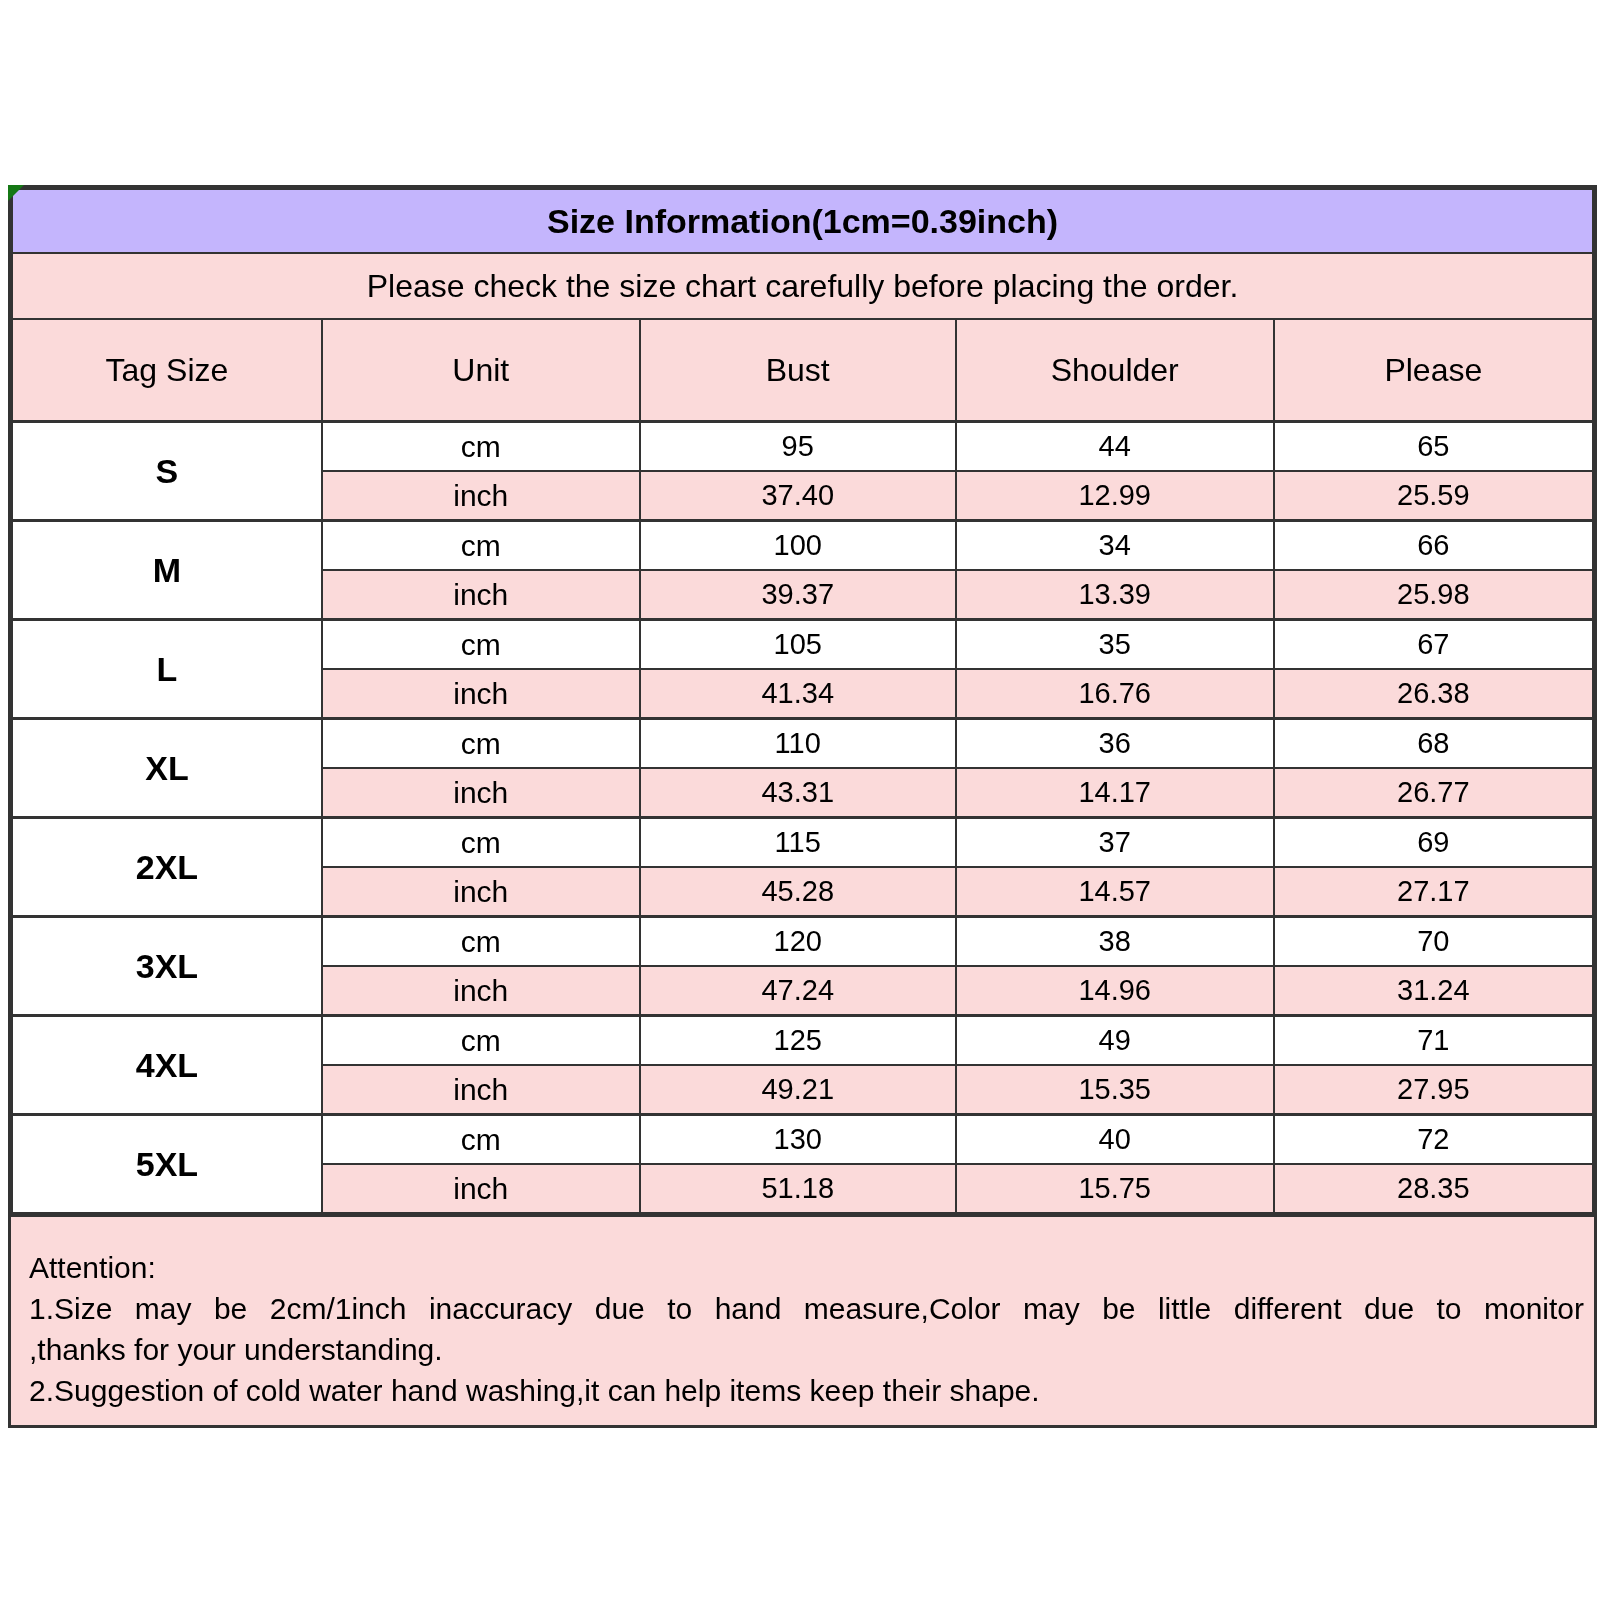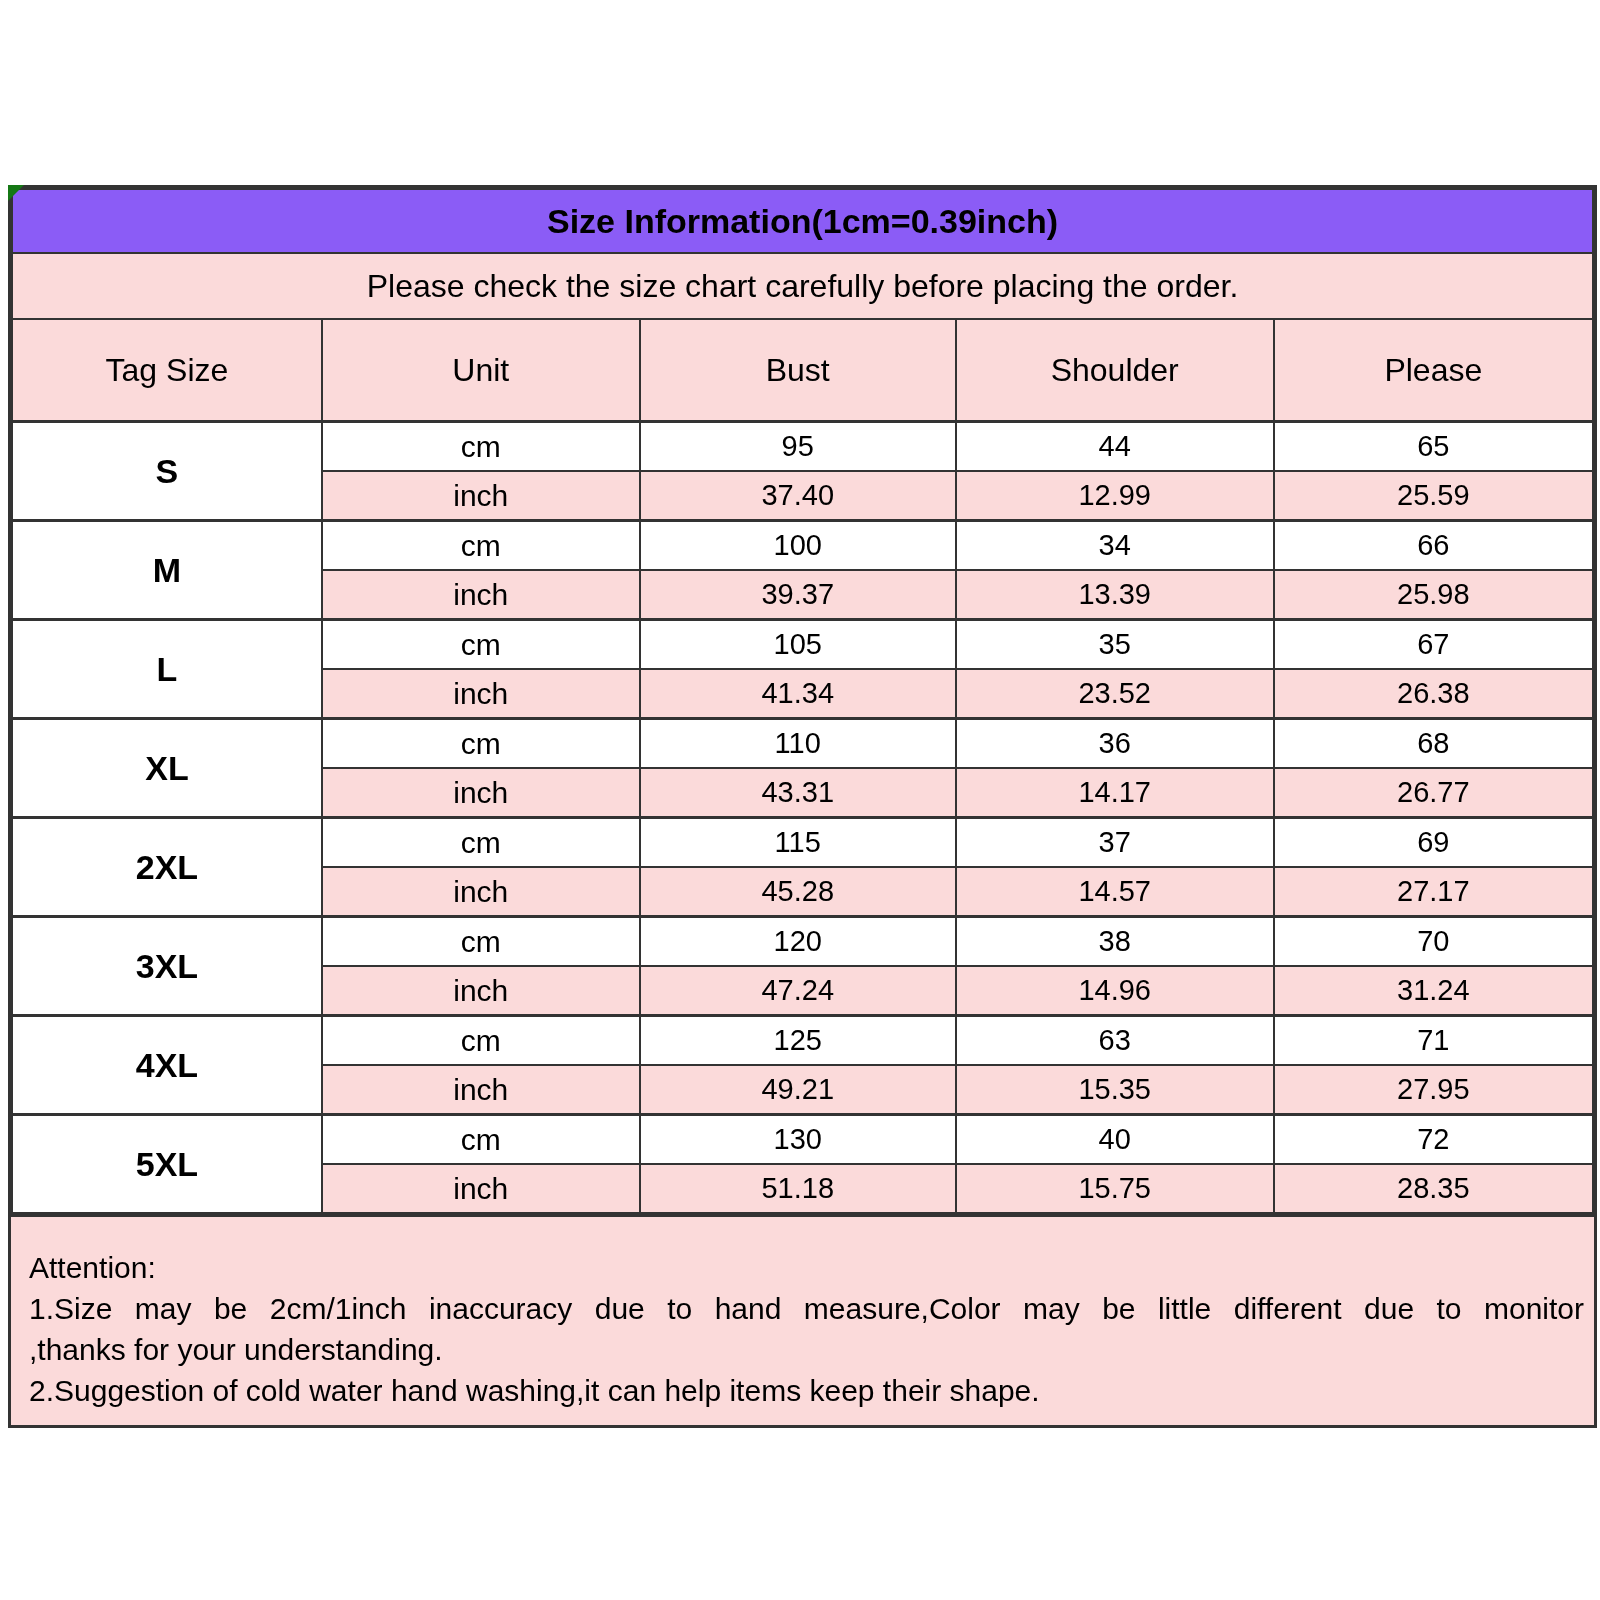--- a/index.html
+++ b/index.html
@@ -43,21 +43,21 @@
     width: 100%;
   }
   table.size-table td, table.size-table th {
     border: 2px solid #333333;
     text-align: center;
     vertical-align: middle;
     padding: 0;
     overflow: hidden;
   }
   .title-row td {
-    background: #8b5cf6;
+    background: #c4b5fd;
     height: 62px;
     font-size: 34px;
     font-weight: bold;
     border-bottom: 3px solid #333333;
   }
   .subtitle-row td {
     background: #fbdada;
     height: 64px;
     font-size: 32px;
     font-weight: normal;
@@ -155,21 +155,21 @@
           <tr class="row-cm group-start">
             <td class="tag-cell" rowspan="2">L</td>
             <td class="unit-cell">cm</td>
             <td class="val-cell">105</td>
             <td class="val-cell">35</td>
             <td class="val-cell">67</td>
           </tr>
           <tr class="row-inch">
             <td class="unit-cell">inch</td>
             <td class="val-cell">41.34</td>
-            <td class="val-cell">23.52</td>
+            <td class="val-cell">16.76</td>
             <td class="val-cell">26.38</td>
           </tr>
           <tr class="row-cm group-start">
             <td class="tag-cell" rowspan="2">XL</td>
             <td class="unit-cell">cm</td>
             <td class="val-cell">110</td>
             <td class="val-cell">36</td>
             <td class="val-cell">68</td>
           </tr>
           <tr class="row-inch">
@@ -201,21 +201,21 @@
           <tr class="row-inch">
             <td class="unit-cell">inch</td>
             <td class="val-cell">47.24</td>
             <td class="val-cell">14.96</td>
             <td class="val-cell">31.24</td>
           </tr>
           <tr class="row-cm group-start">
             <td class="tag-cell" rowspan="2">4XL</td>
             <td class="unit-cell">cm</td>
             <td class="val-cell">125</td>
-            <td class="val-cell">63</td>
+            <td class="val-cell">49</td>
             <td class="val-cell">71</td>
           </tr>
           <tr class="row-inch">
             <td class="unit-cell">inch</td>
             <td class="val-cell">49.21</td>
             <td class="val-cell">15.35</td>
             <td class="val-cell">27.95</td>
           </tr>
           <tr class="row-cm group-start">
             <td class="tag-cell" rowspan="2">5XL</td>

